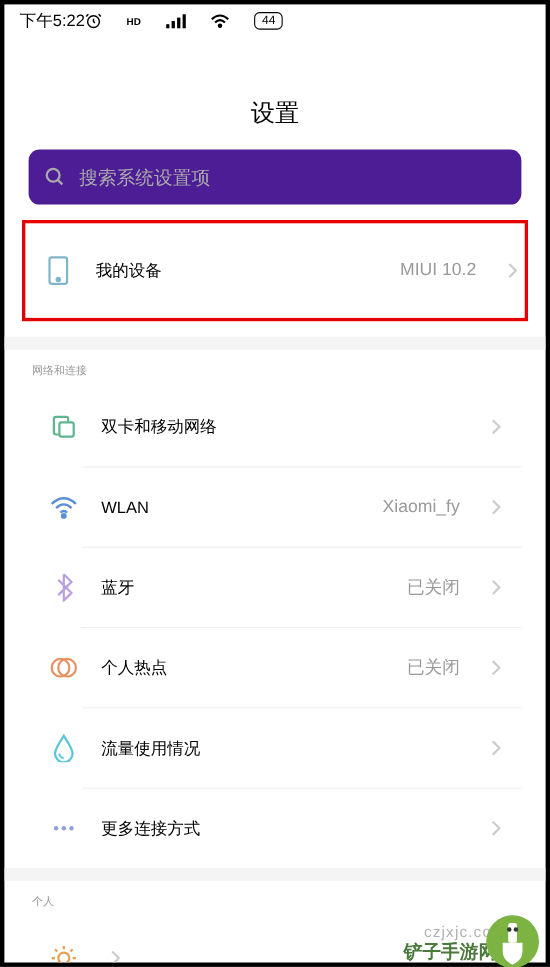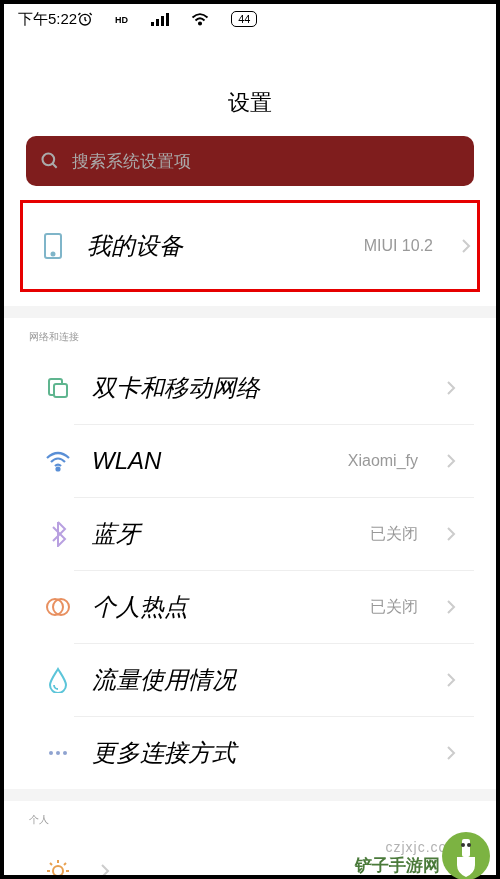--- a/index.html
+++ b/index.html
@@ -55,21 +55,21 @@
       padding: 14px 0 18px;
     }
     .title {
       font-size: 22px;
       font-weight: 500;
       color: #000;
       margin-top: 40px;
     }
     .search-box {
       margin: 0 22px 14px;
-      background: #7f1d1d;
+      background: #4c1d95;
       border-radius: 10px;
       height: 50px;
       display: flex;
       align-items: center;
       padding: 0 14px;
       gap: 12px;
     }
     .search-box svg {
       flex-shrink: 0;
     }
@@ -99,23 +99,22 @@
       display: flex;
       align-items: center;
       justify-content: center;
       flex-shrink: 0;
     }
     .highlight-box .item-icon {
       margin-left: 10px;
     }
     .item-label {
       flex: 1;
-      font-size: 24px;
+      font-size: 15px;
       color: #000;
-      font-style: italic;
     }
     .item-value {
       font-size: 16px;
       color: #999;
     }
     .chevron {
       flex-shrink: 0;
       margin-left: 8px;
     }
     .separator {
@@ -147,21 +146,21 @@
       position: absolute;
       bottom: 20px;
       right: 36px;
       color: rgba(100,100,100,0.5);
       font-size: 14px;
       letter-spacing: 1px;
     }
     .watermark2 {
       position: absolute;
       bottom: 2px;
-      right: 60px;
+      right: 48px;
       color: #4a7a3a;
       font-size: 17px;
       font-weight: 600;
       z-index: 10;
     }
     .shovel-logo {
       position: absolute;
       bottom: -5px;
       right: 6px;
       width: 55px;

